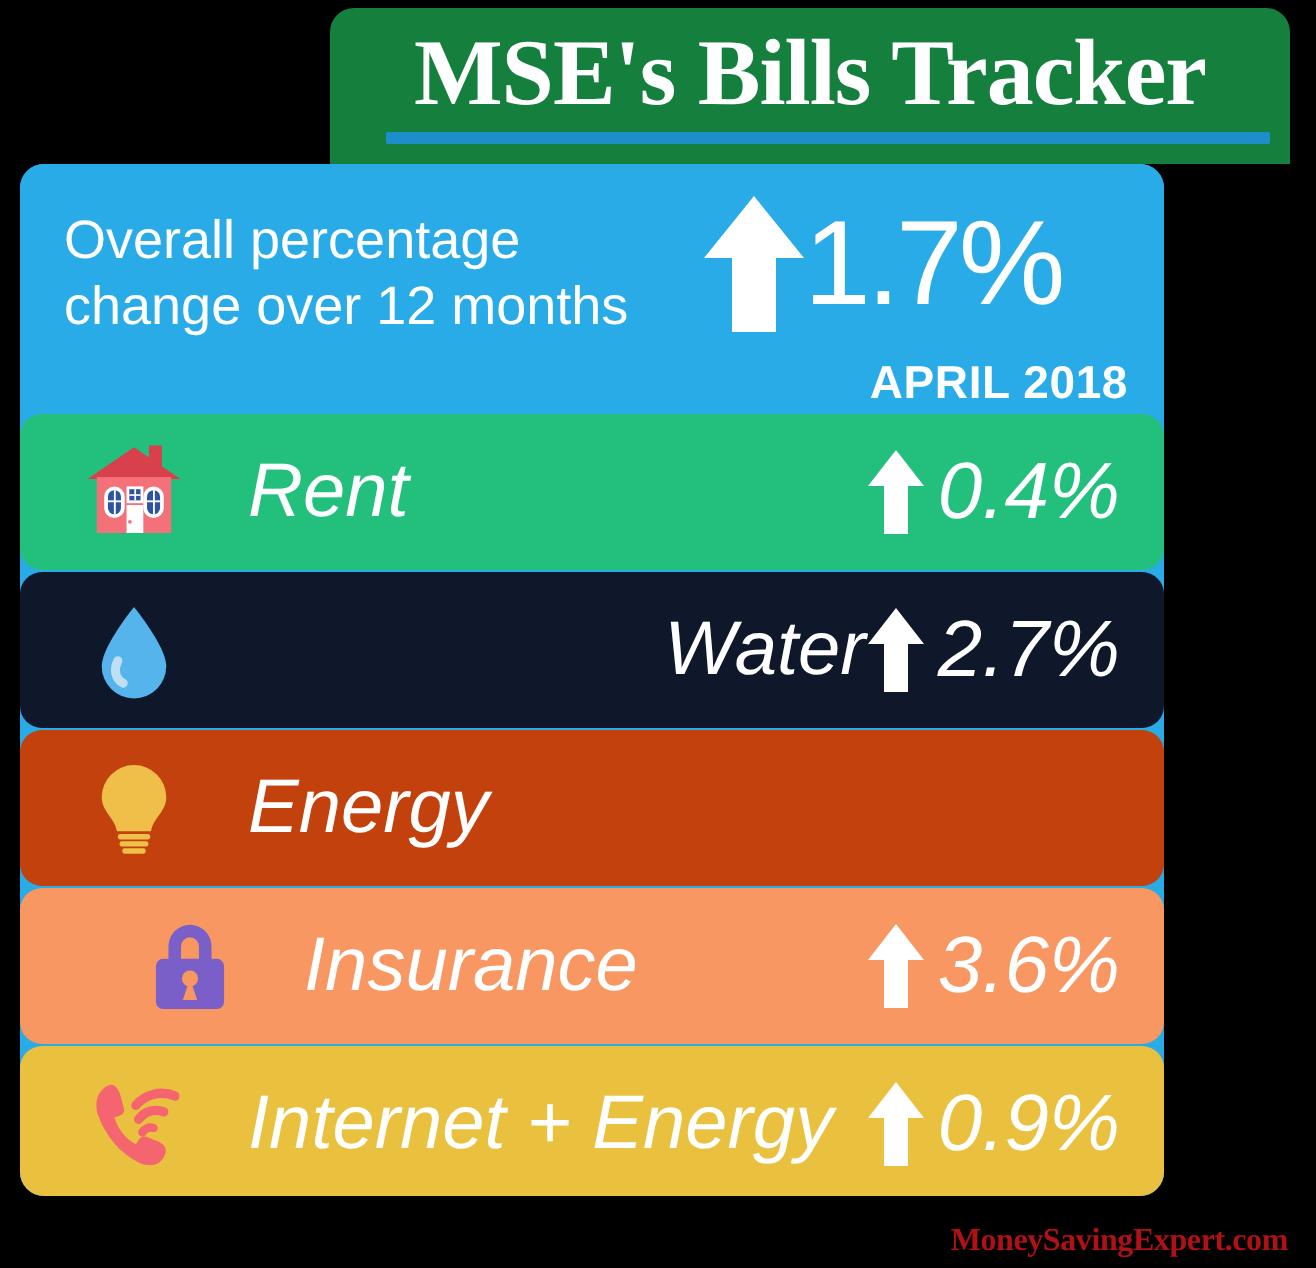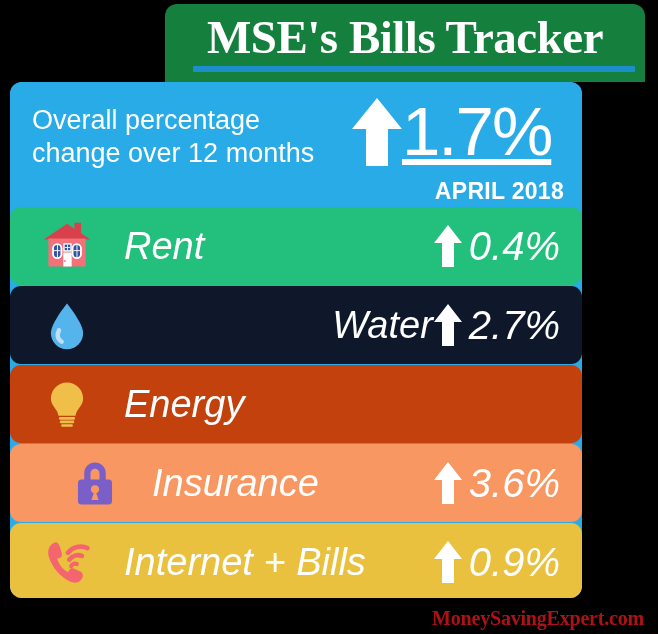--- a/index.html
+++ b/index.html
@@ -94,26 +94,25 @@
     align-items: center;
     height: 96px;
   }
   .headline-arrow {
     width: 54px;
     height: 72px;
     flex: none;
   }
   .headline-value {
     color: #ffffff;
-    font-size: 69px;
+    font-size: 60px;
     font-weight: normal;
     line-height: 92px;
     letter-spacing: -2px;
     margin-left: -2px;
-    text-decoration: underline;
   }
   .headline-date {
     position: absolute;
     right: 18px;
     top: 96px;
     color: #ffffff;
     font-size: 23px;
     font-weight: bold;
     letter-spacing: 0.3px;
   }
@@ -168,21 +167,21 @@
   
   .footer {
     position: absolute;
     left: 0;
     right: 14px;
     bottom: 4px;
     text-align: right;
     color: #B01116;
     font-family: "Liberation Serif", serif;
     font-weight: bold;
-    font-size: 20px;
+    font-size: 16px;
     letter-spacing: -0.2px;
   }
 </style>
 </head>
 <body>
 
 <div id="infographic">
 
   <div class="title-panel" style="background: #15803d;">
     <div class="title-text">MSE's Bills Tracker</div>
@@ -282,21 +281,21 @@
     <div class="row" style="background:#EAC13F;">
       <div class="row-icon">
         <svg viewBox="0 0 58 58" width="54" height="54">
           <path d="M16 8 C10 10 7 17 10 25 C14 36 22 45 32 50 C39 53 45 50 46 44 C46.5 41 44 39 41 38 L36 36 C34 35.3 32.5 36 31.5 37.5 L30 40 C24 36.5 20 31 18.5 25.5 L21.5 24.5 C23.3 23.9 24 22.3 23.6 20.7 L22 14.5 C21.3 11.5 19 7 16 8 Z" fill="#F4656F"></path>
           <path d="M30 19 A18 18 0 0 1 51 14" stroke="#F4656F" stroke-width="5" stroke-linecap="round" fill="none"></path>
           <path d="M31.5 26.5 A11.5 11.5 0 0 1 45 22.5" stroke="#F4656F" stroke-width="5" stroke-linecap="round" fill="none"></path>
           <path d="M33.5 33.5 A5 5 0 0 1 39.5 31.2" stroke="#F4656F" stroke-width="4.5" stroke-linecap="round" fill="none"></path>
           <circle cx="36" cy="40" r="2.6" fill="#F4656F"></circle>
         </svg>
       </div>
-      <div class="row-label">Internet + Bills</div>
+      <div class="row-label">Internet + Energy</div>
       <div class="row-figure">
         <svg class="row-arrow" viewBox="0 0 30 44">
           <polygon points="15,1 29,19 21,19 21,43 9,43 9,19 1,19" fill="#ffffff"></polygon>
         </svg>
         <span class="row-value">0.9%</span>
       </div>
     </div>
 
   </div>
 

